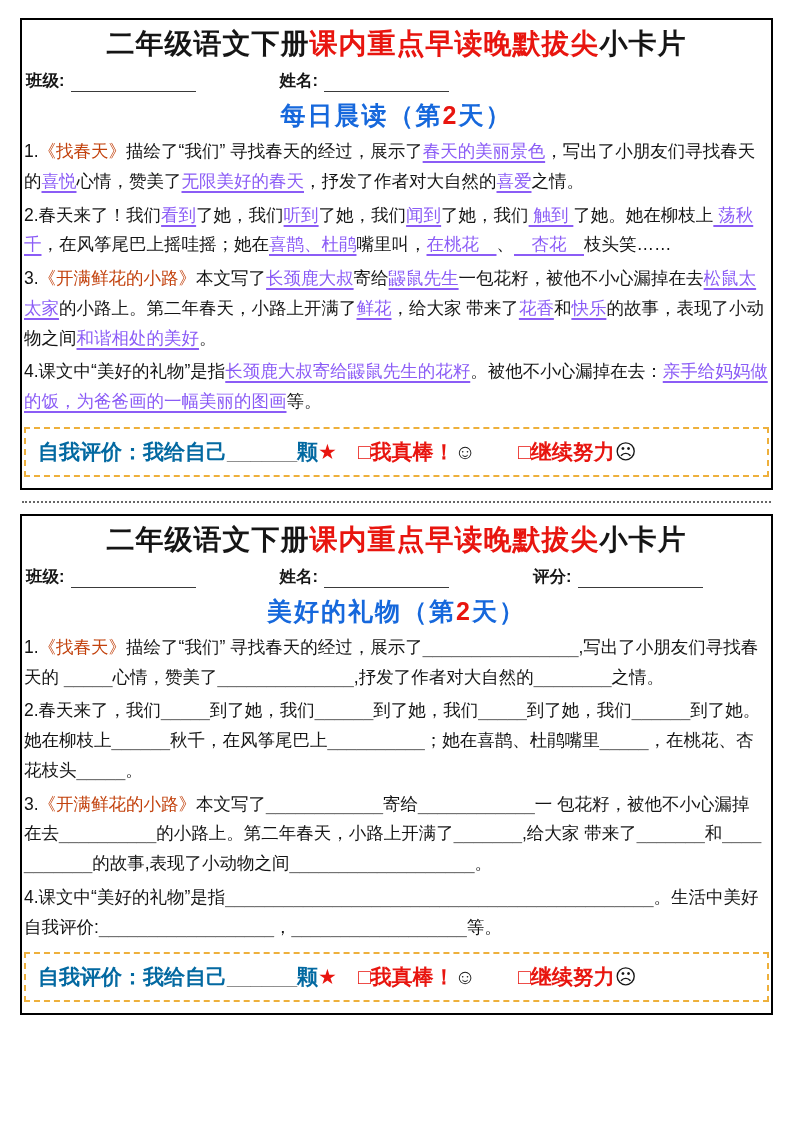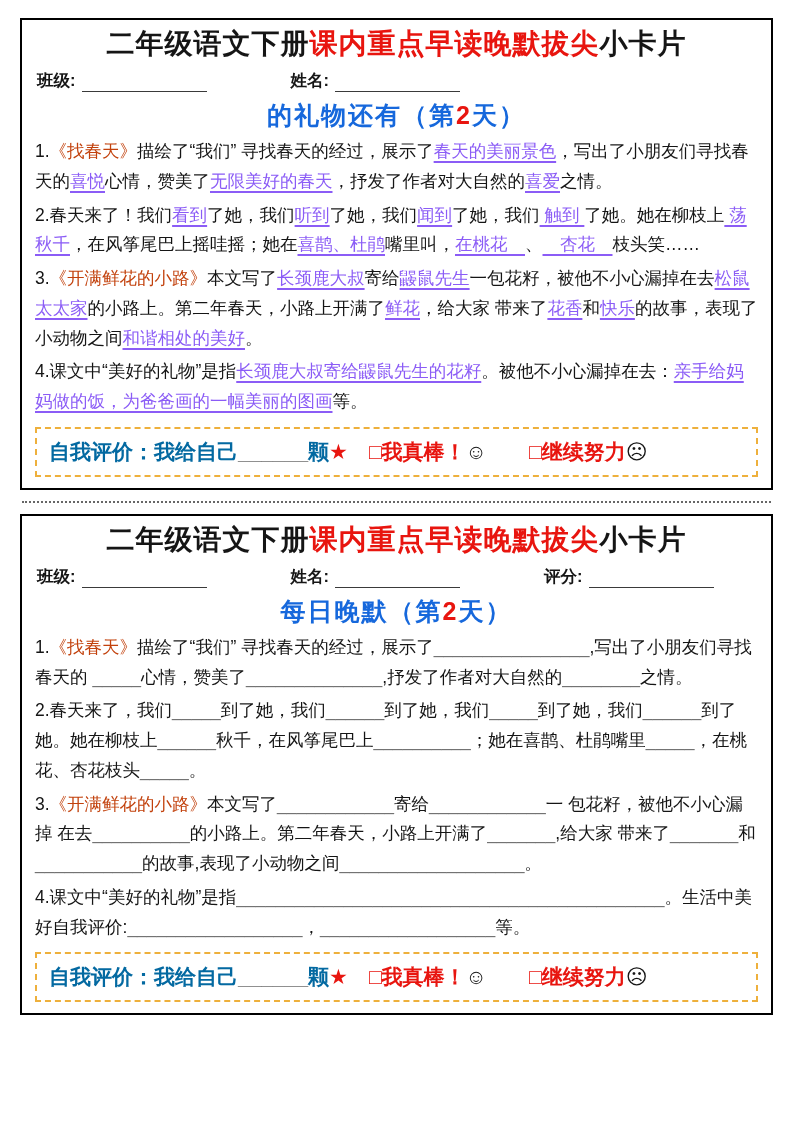--- a/index.html
+++ b/index.html
@@ -8,21 +8,21 @@
     width: 793px; height: 1122px;
     background: #ffffff;
     font-family: "Liberation Sans", "DejaVu Sans", sans-serif;
     color: #151515;
     overflow: hidden;
   }
   .page { padding: 18px 20px 10px; }
 
   .card {
     border: 2.5px solid #000;
-    padding: 6px 13px 11px;
+    padding: 6px 2px 11px;
     background: #fff;
   }
 
   .card-title {
     text-align: center;
     font-size: 28px;
     font-weight: 900;
     letter-spacing: 1px;
     line-height: 1.25;
     white-space: pre-wrap;
@@ -100,21 +100,21 @@
       <span class="meta-field">
         <span>班级:</span>
         <span class="blank-line"></span>
       </span>
       <span class="meta-field">
         <span>姓名:</span>
         <span class="blank-line"></span>
       </span>
     </div>
 
-    <div class="card-heading"><span class="s-i">的礼物还有（第</span><span class="s-r">2</span><span class="s-i">天）</span></div>
+    <div class="card-heading"><span class="s-i">每日晨读（第</span><span class="s-r">2</span><span class="s-i">天）</span></div>
 
     <div class="para"><span class="s-k">1.</span><span class="s-b">《找春天》</span><span class="s-k">描绘了“我们” 寻找春天的经过，展示了</span><span class="s-ru">春天的美丽景色</span><span class="s-k">，写出了小朋友们寻找春天的</span><span class="s-ru">喜悦</span><span class="s-k">心情，赞美了</span><span class="s-ru">无限美好的春天</span><span class="s-k">，抒发了作者对大自然的</span><span class="s-ru">喜爱</span><span class="s-k">之情。</span></div>
     <div class="para"><span class="s-k">2.春天来了！我们</span><span class="s-ru">看到</span><span class="s-k">了她，我们</span><span class="s-ru">听到</span><span class="s-k">了她，我们</span><span class="s-ru">闻到</span><span class="s-k">了她，我们</span><span class="s-ru"> 触到 </span><span class="s-k">了她。她在柳枝上</span><span class="s-ru"> 荡秋千</span><span class="s-k">，在风筝尾巴上摇哇摇；她在</span><span class="s-ru">喜鹊、杜鹃</span><span class="s-k">嘴里叫，</span><span class="s-ru">在桃花　</span><span class="s-k">、</span><span class="s-ru">　杏花　</span><span class="s-k">枝头笑……</span></div>
     <div class="para"><span class="s-k">3.</span><span class="s-b">《开满鲜花的小路》</span><span class="s-k">本文写了</span><span class="s-ru">长颈鹿大叔</span><span class="s-k">寄给</span><span class="s-ru">鼹鼠先生</span><span class="s-k">一包花籽，被他不小心漏掉在去</span><span class="s-ru">松鼠太太家</span><span class="s-k">的小路上。第二年春天，小路上开满了</span><span class="s-ru">鲜花</span><span class="s-k">，给大家 带来了</span><span class="s-ru">花香</span><span class="s-k">和</span><span class="s-ru">快乐</span><span class="s-k">的故事，表现了小动物之间</span><span class="s-ru">和谐相处的美好</span><span class="s-k">。</span></div>
     <div class="para"><span class="s-k">4.课文中“美好的礼物”是指</span><span class="s-ru">长颈鹿大叔寄给鼹鼠先生的花籽</span><span class="s-k">。被他不小心漏掉在去：</span><span class="s-ru">亲手给妈妈做的饭，为爸爸画的一幅美丽的图画</span><span class="s-k">等。</span></div>
 
     <div class="selfeval"><span class="s-kb">自我评价：我给自己</span><span class="s-u">______</span><span class="s-kb">颗</span><span class="s-r">★</span><span class="s-k">　</span><span class="s-rb">□</span><span class="s-rb">我真棒！</span><span class="s-k">☺</span><span class="s-k">　　</span><span class="s-rb">□</span><span class="s-rb">继续努力</span><span class="s-k">☹</span></div>
   </div>
 
   <div class="cut-line"></div>
@@ -130,21 +130,21 @@
       <span class="meta-field">
         <span>姓名:</span>
         <span class="blank-line"></span>
       </span>
       <span class="meta-field">
         <span>评分:</span>
         <span class="blank-line"></span>
       </span>
     </div>
 
-    <div class="card-heading"><span class="s-i">每日晚默（第</span><span class="s-r">2</span><span class="s-i">天）</span></div>
+    <div class="card-heading"><span class="s-i">美好的礼物（第</span><span class="s-r">2</span><span class="s-i">天）</span></div>
 
     <div class="para"><span class="s-k">1.</span><span class="s-b">《找春天》</span><span class="s-k">描绘了“我们” 寻找春天的经过，展示了</span><span class="s-u">________________</span><span class="s-k">,写出了小朋友们寻找春天的 </span><span class="s-u">_____</span><span class="s-k">心情，赞美了</span><span class="s-u">______________</span><span class="s-k">,抒发了作者对大自然的</span><span class="s-u">________</span><span class="s-k">之情。</span></div>
     <div class="para"><span class="s-k">2.春天来了，我们</span><span class="s-u">_____</span><span class="s-k">到了她，我们</span><span class="s-u">______</span><span class="s-k">到了她，我们</span><span class="s-u">_____</span><span class="s-k">到了她，我们</span><span class="s-u">______</span><span class="s-k">到了她。她在柳枝上</span><span class="s-u">______</span><span class="s-k">秋千，在风筝尾巴上</span><span class="s-u">__________</span><span class="s-k">；她在喜鹊、杜鹃嘴里</span><span class="s-u">_____</span><span class="s-k">，在桃花、杏花枝头</span><span class="s-u">_____</span><span class="s-k">。</span></div>
     <div class="para"><span class="s-k">3.</span><span class="s-b">《开满鲜花的小路》</span><span class="s-k">本文写了</span><span class="s-u">____________</span><span class="s-k">寄给</span><span class="s-u">____________</span><span class="s-k">一 包花籽，被他不小心漏掉 在去</span><span class="s-u">__________</span><span class="s-k">的小路上。第二年春天，小路上开满了</span><span class="s-u">_______</span><span class="s-k">,给大家 带来了</span><span class="s-u">_______</span><span class="s-k">和</span><span class="s-u">___________</span><span class="s-k">的故事,表现了小动物之间</span><span class="s-u">___________________</span><span class="s-k">。</span></div>
     <div class="para"><span class="s-k">4.课文中“美好的礼物”是指</span><span class="s-u">____________________________________________</span><span class="s-k">。生活中美好</span><span class="s-k">自我评价:</span><span class="s-u">__________________</span><span class="s-k">，</span><span class="s-u">__________________</span><span class="s-k">等。</span></div>
 
     <div class="selfeval"><span class="s-kb">自我评价：我给自己</span><span class="s-u">______</span><span class="s-kb">颗</span><span class="s-r">★</span><span class="s-k">　</span><span class="s-rb">□</span><span class="s-rb">我真棒！</span><span class="s-k">☺</span><span class="s-k">　　</span><span class="s-rb">□</span><span class="s-rb">继续努力</span><span class="s-k">☹</span></div>
   </div>
 
 </div>

